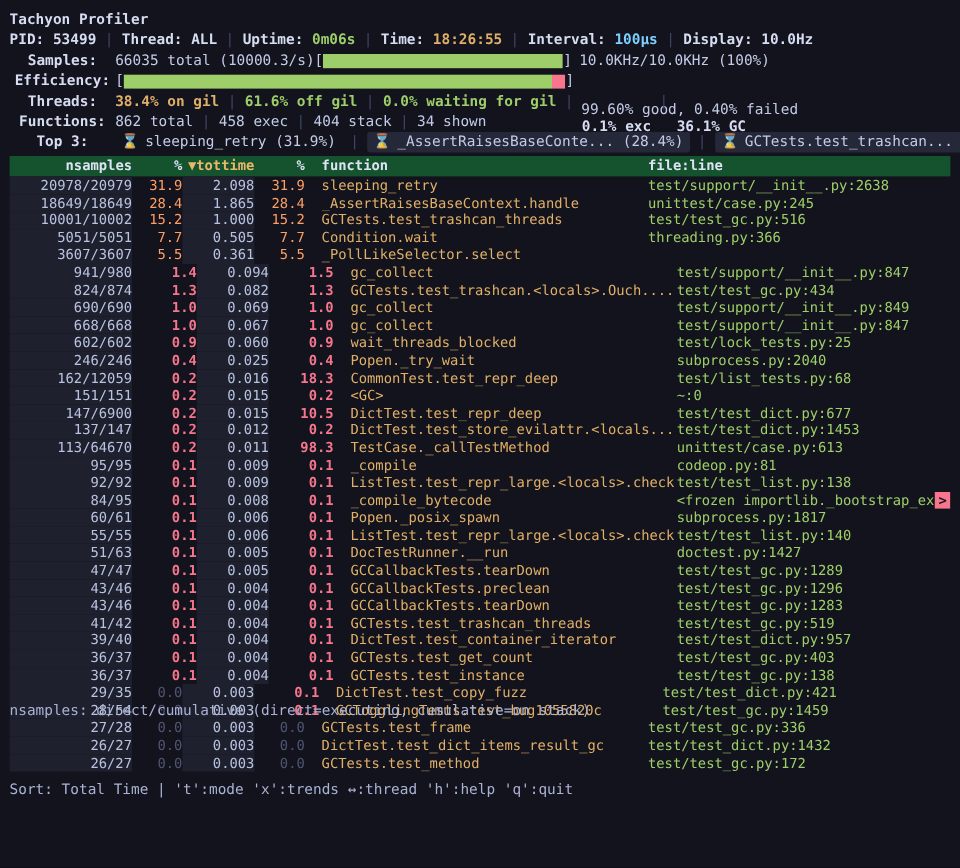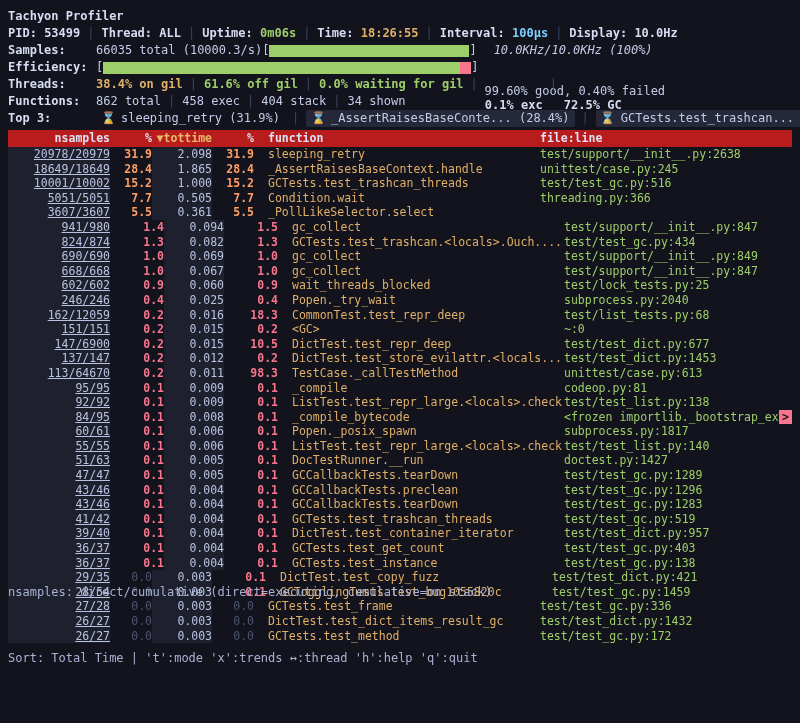--- a/index.html
+++ b/index.html
@@ -4,60 +4,60 @@
 <style>
   html,body{margin:0;padding:0;background:#0e0f15;}
   .screen{
     position:relative;width:800px;height:723px;box-sizing:border-box;
     background:#12131c;color:#aab2d4;
     font-family:"DejaVu Sans Mono",monospace;font-size:12px;
     padding:8px 8px 0;overflow:hidden;
   }
   .line{display:flex;height:17px;line-height:17px;white-space:pre;align-items:center;}
   .title{font-weight:bold;color:#d6dcf2;}
-  .lbl{font-weight:bold;color:#d6dcf2;display:inline-block;width:88px;flex:none;}
+  .lbl{font-weight:bold;color:#d6dcf2;display:inline-block;width:88px;flex:none;text-align:center;}
   .slbl{font-weight:bold;color:#d6dcf2;}
   .val{color:#c3cbe8;}
   .sep{color:#3d4466;margin:0 7px;}
   .bracket{color:#c3cbe8;}
   .bar{display:inline-flex;height:12px;overflow:hidden;align-self:center;}
   .samples-bar{width:200px;}
   .eff-bar{width:368px;}
   .fill{height:100%;}
   .fill.good{background:#9ece6a;}
   .fill.bad{background:#f7768e;}
   .v-green{color:#9ece6a;font-weight:bold;}
   .v-yellow{color:#e0af68;font-weight:bold;}
   .v-cyan{color:#7dcfff;font-weight:bold;}
   .v-fg{color:#d6dcf2;font-weight:bold;margin-top:42px;}
   .chip{display:inline-flex;align-items:center;padding:0 5px;border-radius:2px;}
   .chip.boxed{background:#252838;}
   .chip .icon{color:#e0af68;margin-right:5px;}
   .chip .txt{color:#c3cbe8;}
-  .rate{margin-left:17px;font-style:italic;}
+  .rate{margin-left:6px;}
   .eff-text{margin-left:6px;margin-top:48px;}
 
   .table{margin-top:3px;font-size:11.5px;}
-  .thead{display:flex;height:17px;line-height:17px;background:#b91c1c;
+  .thead{display:flex;height:17px;line-height:17px;background:#14532d;
          font-weight:bold;color:#dde2f4;white-space:pre;}
   .thead .sorted{color:#e8b86b;}
   .row{display:flex;height:14.6px;line-height:14.6px;white-space:pre;}
   .c1{width:102px;text-align:right;flex:none;}
   .c2{width:42px;text-align:right;flex:none;}
   .c3{width:60px;text-align:right;flex:none;}
   .c4{width:42px;text-align:right;flex:none;}
   .c5{width:272px;margin-left:14px;flex:none;overflow:hidden;}
   .c6{flex:1 1 auto;display:flex;overflow:hidden;min-width:0;}
   .row .c1,.row .c3{background:#1e202d;}
-  .ns{color:#b9c2e0;text-decoration:underline;}
+  .ns{color:#b9c2e0;}
   .tot{color:#b9c2e0;}
   .fn{color:#e0af68;}
   .file{color:#9ece6a;overflow:hidden;white-space:pre;flex:0 1 auto;min-width:0;}
   .trunc{margin-left:auto;background:#f7768e;color:#16161e;font-weight:bold;padding:0 3px;flex:none;}
-  .p-hi{color:#ff9e64;font-weight:bold;}
+  .p-hi{color:#ff9e64;font-weight:normal;}
   .p-md{color:#f7768e;font-weight:bold;margin-left:12px;}
   .p-lo{color:#4e5572;}
 
   .footer{position:absolute;left:8px;bottom:10px;white-space:pre;
           color:#aab2d4;font-size:12px;line-height:22px;}
 </style>
 </head>
 <body>
 
 <div class="screen">
@@ -78,21 +78,21 @@
   <div class="line">
     <span class="lbl">Efficiency:</span>
     <span class="bracket">[</span>
     <span class="bar eff-bar"><span class="fill good" id="effGood" style="width: 97%;"></span><span class="fill bad" id="effBad" style="width: 3%;"></span></span>
     <span class="bracket">]</span>
     <span class="val eff-text">99.60% good, 0.40% failed</span>
   </div>
 
   <div class="line">
     <span class="lbl">Threads:</span>
-    <span id="threadsItems" style="display:flex;align-items:center;"><span class="v-yellow">38.4% on gil</span><span class="sep">|</span><span class="v-green">61.6% off gil</span><span class="sep">|</span><span class="v-green">0.0% waiting for gil</span><span class="sep">|</span><span class="v-fg">0.1% exc</span><span class="sep">|</span><span class="v-fg">72.5% GC</span></span>
+    <span id="threadsItems" style="display:flex;align-items:center;"><span class="v-yellow">38.4% on gil</span><span class="sep">|</span><span class="v-green">61.6% off gil</span><span class="sep">|</span><span class="v-green">0.0% waiting for gil</span><span class="sep">|</span><span class="v-fg">0.1% exc</span><span class="sep">|</span><span class="v-fg">36.1% GC</span></span>
   </div>
 
   <div class="line">
     <span class="lbl">Functions:</span>
     <span id="functionsItems" style="display:flex;align-items:center;"><span class="val">862 total</span><span class="sep">|</span><span class="val">458 exec</span><span class="sep">|</span><span class="val">404 stack</span><span class="sep">|</span><span class="val">34 shown</span></span>
   </div>
 
   <div class="line">
     <span class="lbl">Top 3:</span>
     <span id="top3Items" style="display:flex;align-items:center;"><span class="chip"><span class="icon">⌛</span><span class="txt">sleeping_retry (31.9%)</span></span><span class="sep">|</span><span class="chip boxed"><span class="icon">⌛</span><span class="txt">_AssertRaisesBaseConte... (28.4%)</span></span><span class="sep">|</span><span class="chip boxed"><span class="icon">⌛</span><span class="txt">GCTests.test_trashcan... (15.2%)</span></span></span>

